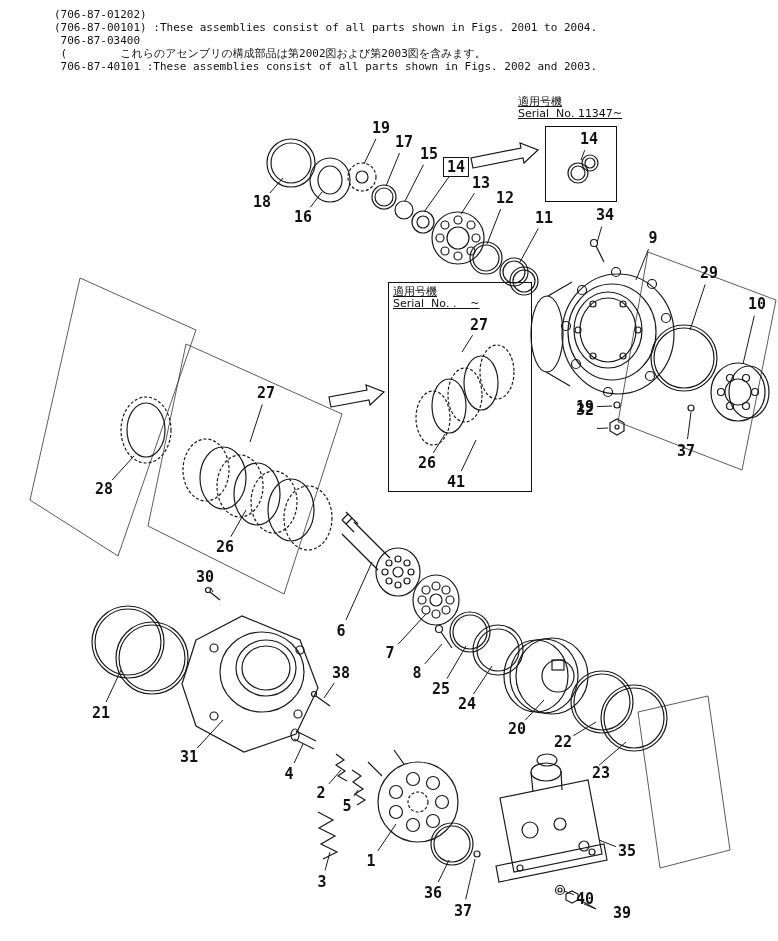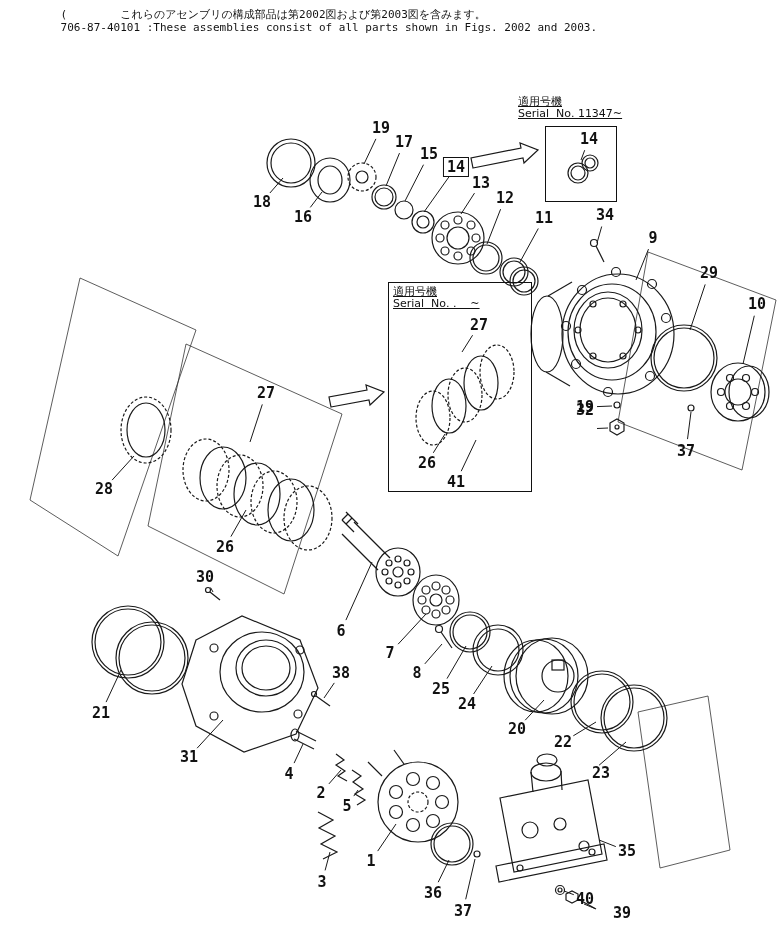--- a/index.html
+++ b/index.html
@@ -18,21 +18,21 @@
   .inset-box.two { left:388px; top:282px; width:142px; height:208px; }
   .inset-label { position:absolute; font-size:11px; line-height:12px; white-space:pre; z-index:3;text-decoration:underline; }
   .inset-label.one { left:518px; top:96px; }
   .inset-label.two { left:393px; top:286px; }
 </style>
 </head>
 <body>
 
 <div class="stage">
 
-  <div class="header"><div> (        これらのアセンブリの構成部品は第2002図および第2003図を含みます。</div><div> 706-87-40101 :These assemblies consist of all parts shown in Figs. 2002 and 2003.</div></div>
+  <div class="header"><div>(706-87-01202)</div><div>(706-87-00101) :These assemblies consist of all parts shown in Figs. 2001 to 2004.</div><div> 706-87-03400</div><div> (        これらのアセンブリの構成部品は第2002図および第2003図を含みます。</div><div> 706-87-40101 :These assemblies consist of all parts shown in Figs. 2002 and 2003.</div></div>
 
   <svg class="art" width="778" height="941" viewBox="0 0 778 941" fill="none" stroke="#1a1a1a" stroke-width="1.2">
 
     <g stroke-width="0.8" stroke="#333">
       <polygon points="80,278 196,330 118,556 30,500"></polygon>
       <polygon points="186,344 342,414 284,594 148,526"></polygon>
       <polygon points="648,252 776,300 742,470 618,422"></polygon>
       <polygon points="638,712 708,696 730,850 660,868"></polygon>
     </g>
 

